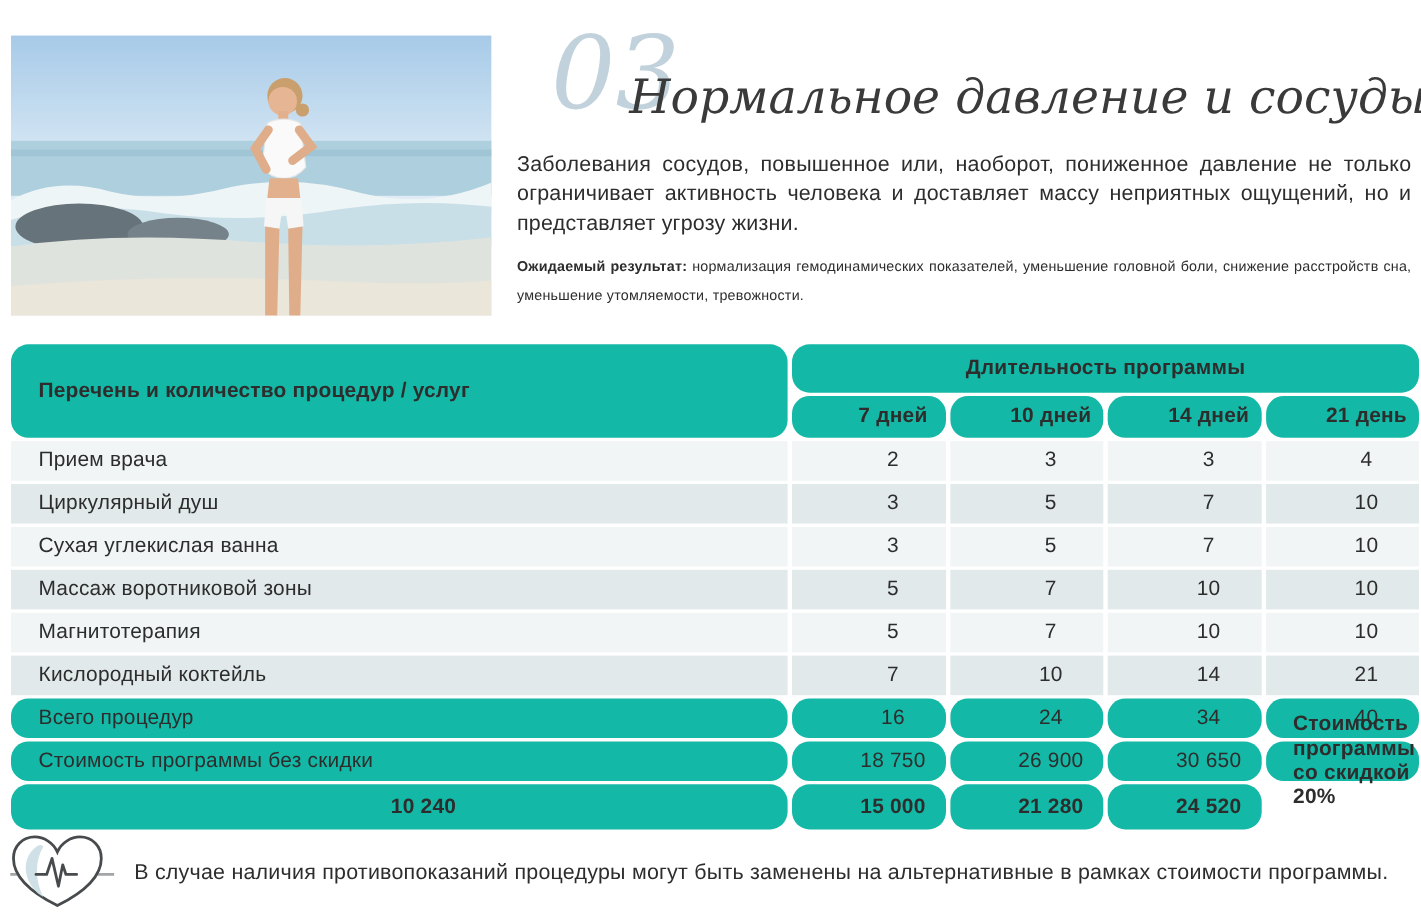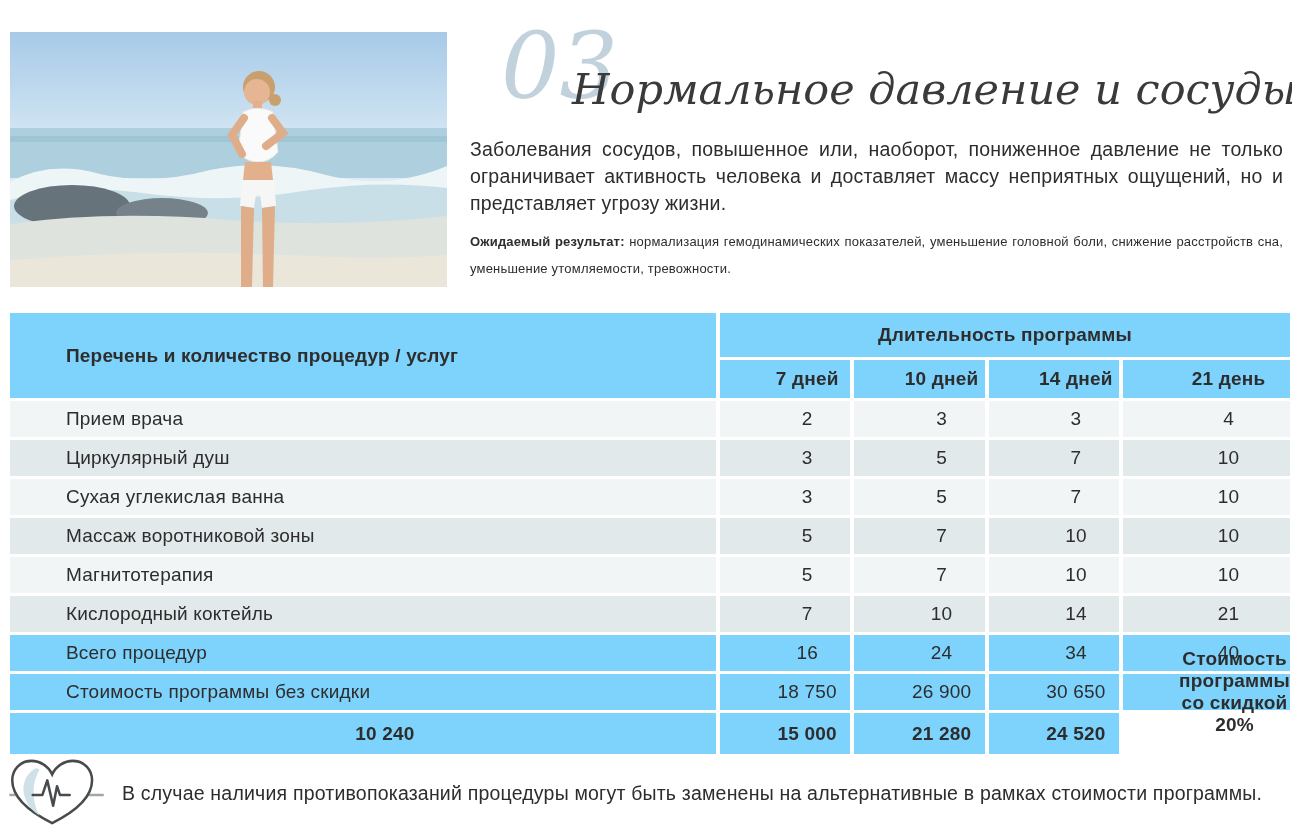--- a/index.html
+++ b/index.html
@@ -38,23 +38,23 @@
   
   .ptable {
     position:absolute; left:10px; top:313px; width:1280px;
     display:grid;
     grid-template-columns:706px 1fr 1fr 1fr 1fr;
     grid-template-rows:44px 38px repeat(8,36px) 41px;
     column-gap:4px; row-gap:3px;
     background:#ffffff;
   }
   .cell { display:flex; align-items:center; font-size:19px; letter-spacing:0.2px; }
-  .lbl  { justify-content:flex-start; padding-left:56px;text-align:center; }
+  .lbl  { justify-content:flex-start; padding-left:25px; }
   .val  { justify-content:center;padding-left:44px; }
-  .bg-hdr   { background:#7dd3fc; }
+  .bg-hdr   { background:#14b8a6;border-radius:16px; }
   .bg-light { background:#f1f5f5; }
   .bg-mid   { background:#e1e9ea; }
   .bold { font-weight:bold; }
   .col1hdr { grid-column:1; grid-row:1 / 3; }
   .group   { grid-column:2 / 6; grid-row:1; justify-content:center; }
 
   
   .footnote { position:absolute; left:8px; top:756px; width:1280px; display:flex; align-items:center; }
   .f-icon { width:100px; height:74px; flex:none; }
   .f-text { font-size:19.5px; letter-spacing:0.2px; margin-left:14px; }

